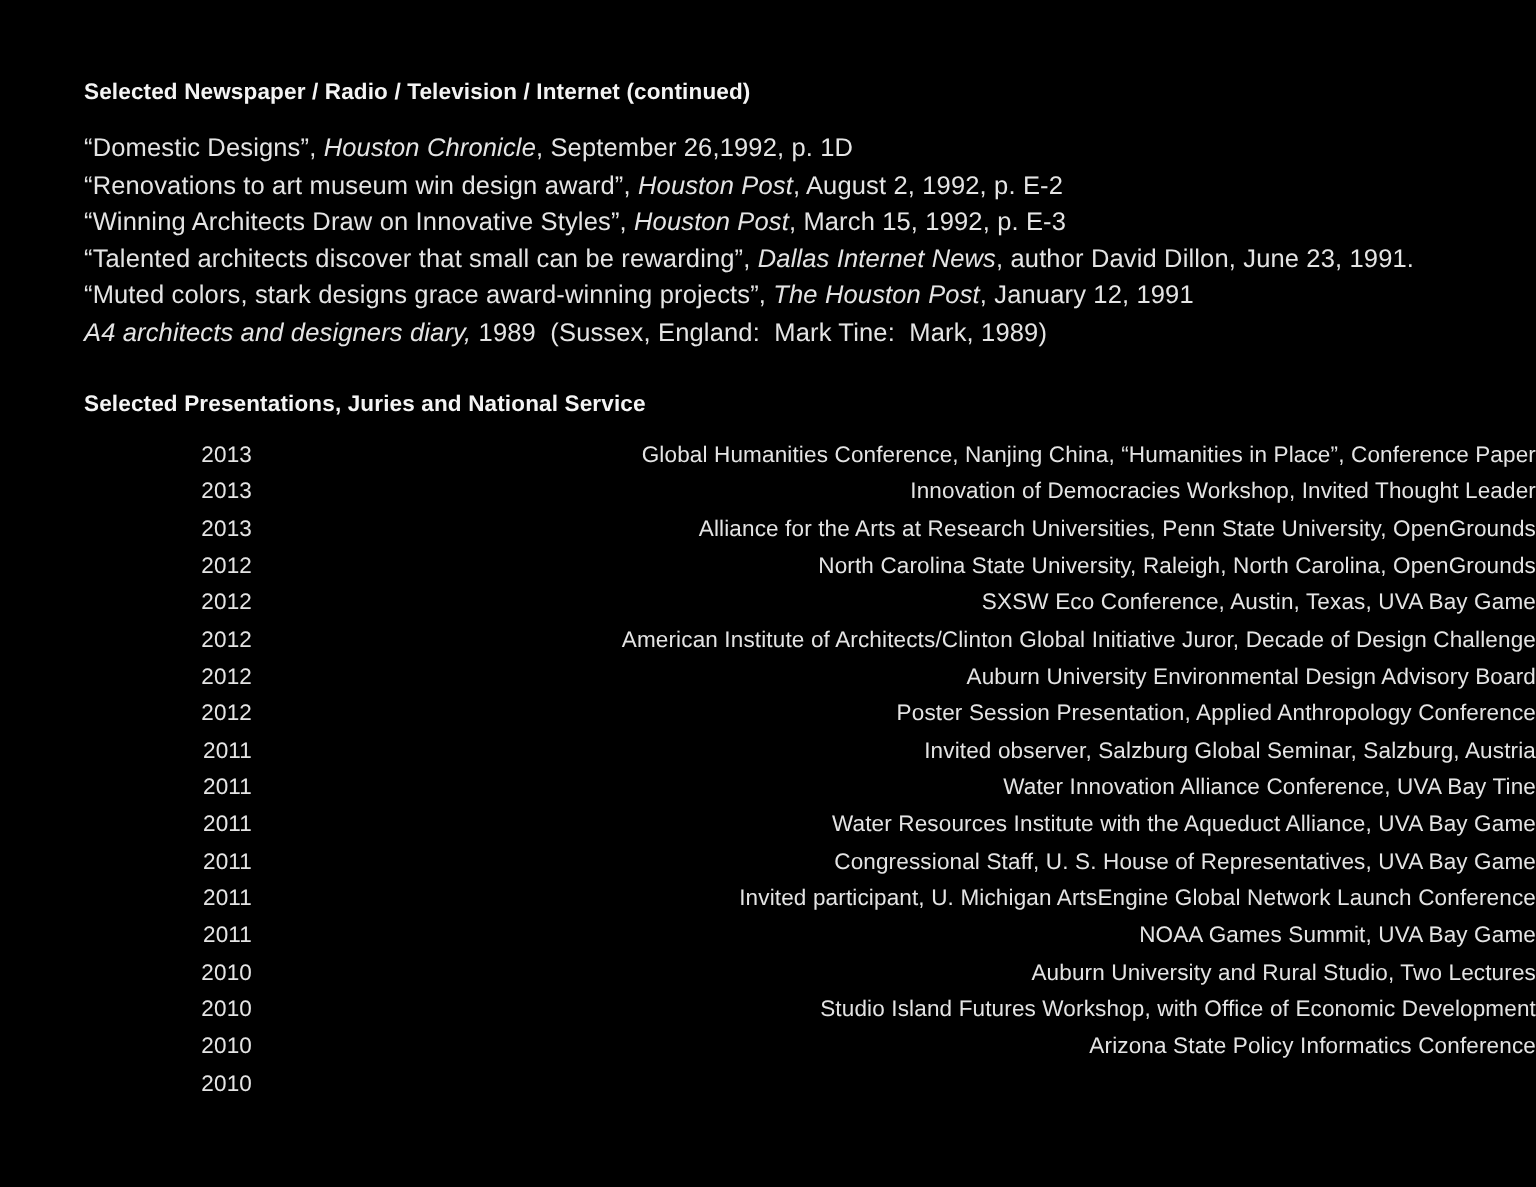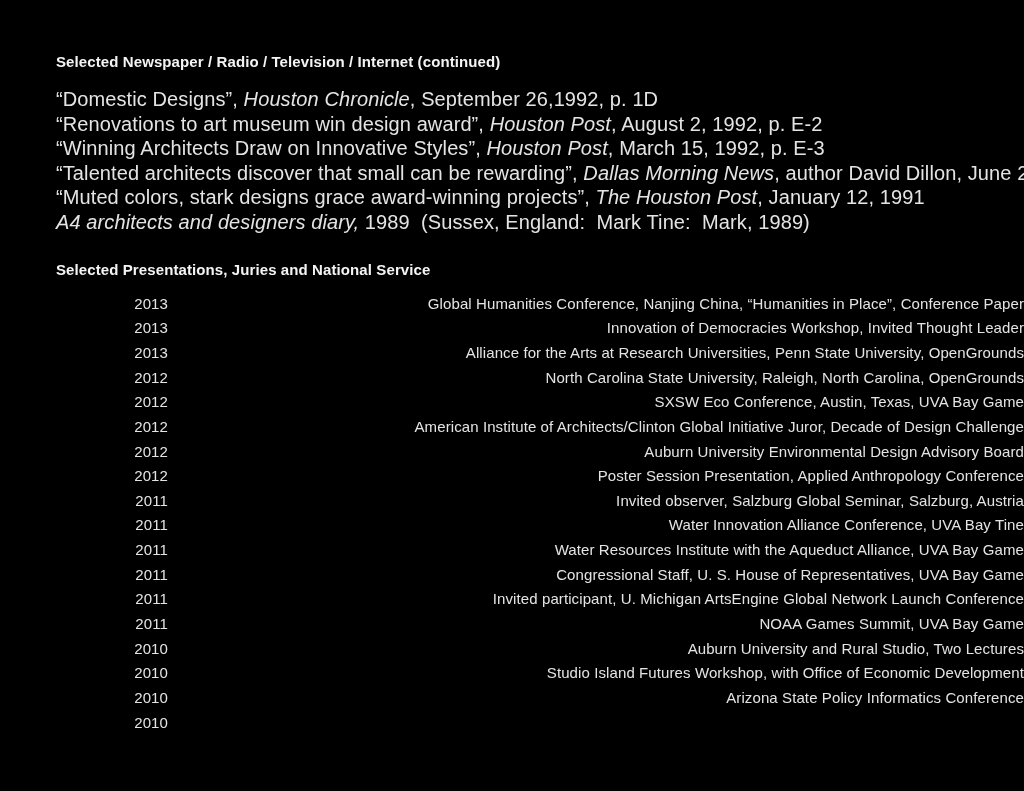--- a/index.html
+++ b/index.html
@@ -22,21 +22,21 @@
     font-weight: bold;
     color: var(--heading-color, #f4f4f4);
     margin: 0;
     letter-spacing: 0.1px;
     white-space: pre;
   }
   .pub-list {
     margin-top: 17px;
   }
   .pub-line {
-    font-size: 20px;
+    font-size: 17px;
     color: var(--text-color, #e4e4e4);
     line-height: 24.6px;
     white-space: pre;
     letter-spacing: 0.1px;
   }
   .pub-line .seg { white-space: pre; }
   .pub-line .seg.italic { font-style: italic; }
   .heading-presentations {
     margin-top: 26px;
   }
@@ -65,21 +65,21 @@
 <body>
 
 <div class="page" style="--bg: #000000; --text-color: #e4e4e4; --heading-color: #f4f4f4;">
 
   <div class="section-heading">Selected Newspaper / Radio / Television / Internet (continued)</div>
 
   <div class="pub-list">
       <div class="pub-line"><span class="seg">“Domestic Designs”, </span><span class="seg italic">Houston Chronicle</span><span class="seg">, September 26,1992, p. 1D</span></div>
       <div class="pub-line"><span class="seg">“Renovations to art museum win design award”, </span><span class="seg italic">Houston Post</span><span class="seg">, August 2, 1992, p. E-2</span></div>
       <div class="pub-line"><span class="seg">“Winning Architects Draw on Innovative Styles”, </span><span class="seg italic">Houston Post</span><span class="seg">, March 15, 1992, p. E-3</span></div>
-      <div class="pub-line"><span class="seg">“Talented architects discover that small can be rewarding”, </span><span class="seg italic">Dallas Morning News</span><span class="seg">, author David Dillon, June 23, 1991.</span></div>
+      <div class="pub-line"><span class="seg">“Talented architects discover that small can be rewarding”, </span><span class="seg italic">Dallas Internet News</span><span class="seg">, author David Dillon, June 23, 1991.</span></div>
       <div class="pub-line"><span class="seg">“Muted colors, stark designs grace award-winning projects”, </span><span class="seg italic">The Houston Post</span><span class="seg">, January 12, 1991</span></div>
       <div class="pub-line"><span class="seg italic">A4 architects and designers diary,</span><span class="seg"> 1989  (Sussex, England:  Mark Tine:  Mark, 1989)</span></div>
     </div>
 
   <div class="section-heading heading-presentations">Selected Presentations, Juries and National Service</div>
 
   <div class="rows">
       <div class="row"><span class="year">2013</span><span class="desc">Global Humanities Conference, Nanjing China, “Humanities in Place”, Conference Paper</span></div>
       <div class="row"><span class="year">2013</span><span class="desc">Innovation of Democracies Workshop, Invited Thought Leader</span></div>
       <div class="row"><span class="year">2013</span><span class="desc">Alliance for the Arts at Research Universities, Penn State University, OpenGrounds</span></div>

